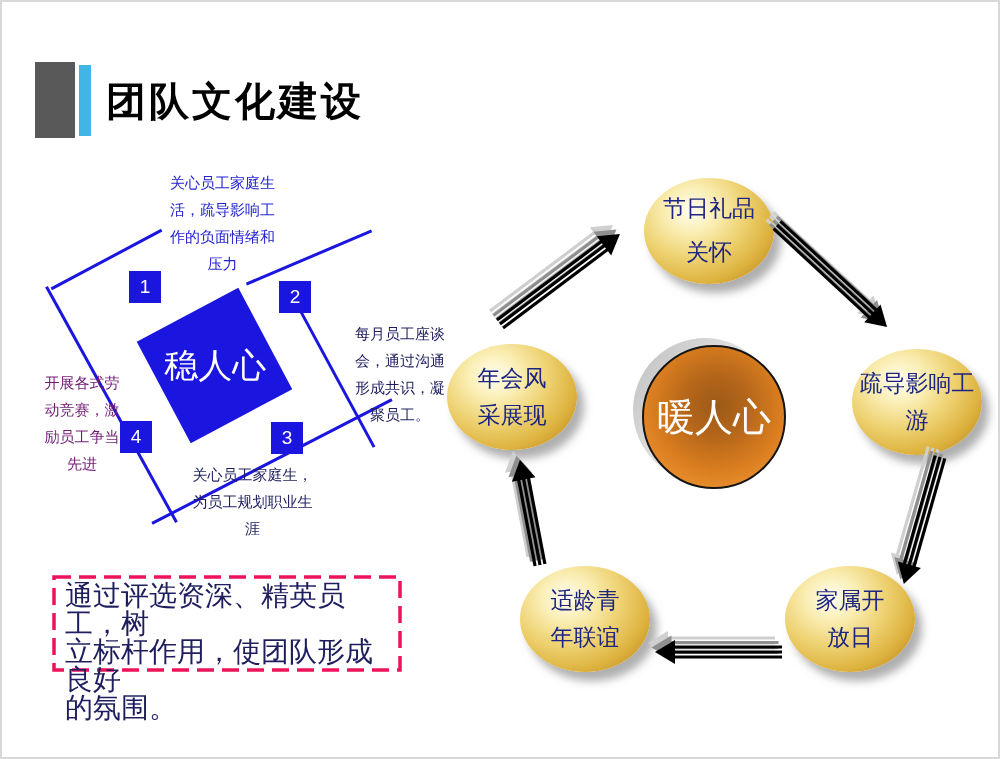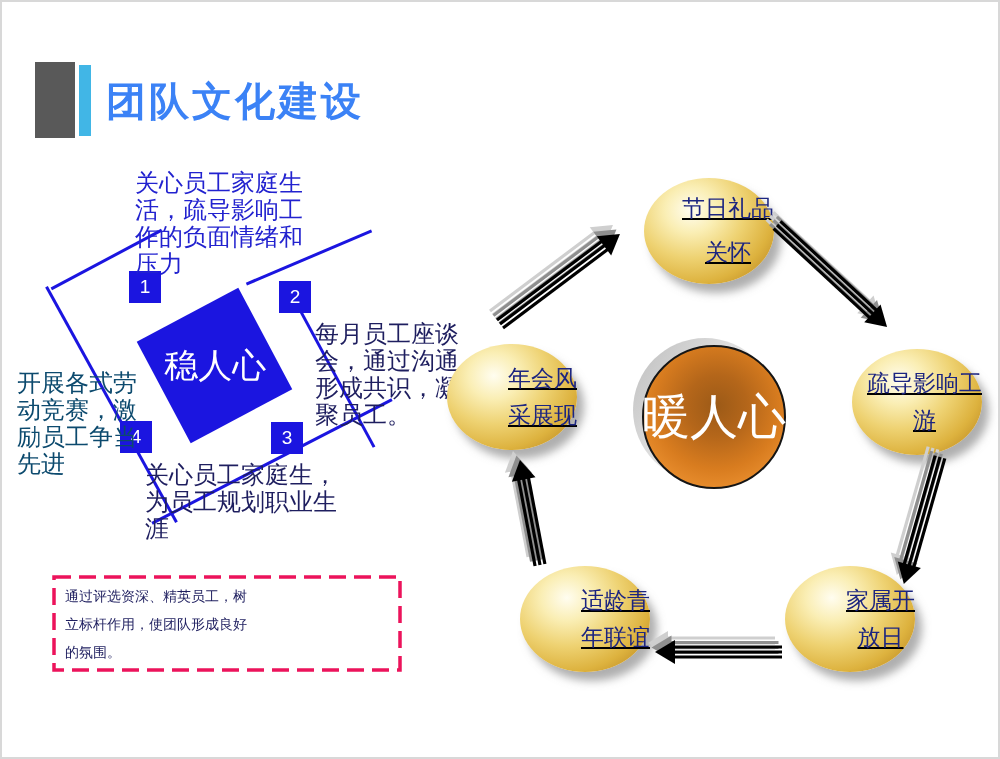--- a/index.html
+++ b/index.html
@@ -9,21 +9,21 @@
     position:relative; width:1000px; height:759px; background:#ffffff;
     border:2px solid #d8d8d8; overflow:hidden;
   }
   .pre { white-space:pre-line; }
 
   
   #title-bar-dark { position:absolute; left:33px; top:60px; width:40px; height:76px; background:#595959; }
   #title-bar-blue { position:absolute; left:77px; top:63px; width:12px; height:71px; background:#41b6e6; }
   #page-title {
     position:absolute; left:104px; top:72px; font-size:40px; font-weight:bold;
-    color:#3b82f6; letter-spacing:3px;
+    color:#000000; letter-spacing:3px;
   }
 
   
   .dline { position:absolute; height:3px; background:#1b15e0; }
   #dline-1 { left:42px;  top:256px; width:125px; transform:rotate(-28deg); }
   #dline-2 { left:239px; top:254px; width:136px; transform:rotate(-23deg); }
   #dline-3 { left:257px; top:375px; width:156px; transform:rotate(61.6deg); }
   #dline-4 { left:135px; top:458px; width:270px; transform:rotate(-27.3deg); }
   #dline-5 { left:-25px; top:401px; width:269px; transform:rotate(61.1deg); }
 
@@ -36,52 +36,52 @@
 
   .num-box {
     position:absolute; width:32px; height:32px; background:#1b15e0;
     color:#ffffff; font-size:19px; display:flex; align-items:center; justify-content:center;
   }
   #num-box-1 { left:127px; top:269px; }
   #num-box-2 { left:277px; top:279px; }
   #num-box-3 { left:269px; top:420px; }
   #num-box-4 { left:118px; top:419px; }
 
-  .point-text { position:absolute; font-size:24px; line-height:27px; }
+  .point-text { position:absolute; font-size:15px; line-height:27px;text-align:center; }
   #point-text-1 { left:133px; top:167px; width:175px; color:#2222cf; }
   #point-text-2 { left:313px; top:285px; width:170px; color:#1e1e5f;margin-top:33px; }
   #point-text-3 { left:143px; top:459px; width:215px; color:#1e1e5f; }
-  #point-text-4 { left:15px;  top:367px; width:130px; color:#0c4a6e; }
+  #point-text-4 { left:15px;  top:367px; width:130px; color:#701a75; }
 
   
   #note-box { position:absolute; left:50px; top:573px; width:350px; height:97px; }
   #note-border { position:absolute; left:0; top:0; }
   #note-text {
     position:absolute; left:13px; top:7px; width:325px;
-    font-size:14px; line-height:28px; color:#1e1e5f;
+    font-size:28px; line-height:28px; color:#1e1e5f;
   }
 
   
   #center-shadow {
     position:absolute; left:631px; top:336px; width:144px; height:144px; border-radius:50%;
     background:linear-gradient(125deg,#bdbdbd 0%,#e9e9e9 55%,#f8f8f8 100%);
   }
   #center-circle {
     position:absolute; left:640px; top:343px; width:144px; height:144px; border-radius:50%;
     background:radial-gradient(circle at 52% 42%, #9c5a17 0%, #b4661a 28%, #d87c1f 58%, #ef9433 85%, #f09a38 100%);
     border:2px solid #151515;
     display:flex; align-items:center; justify-content:center;
   }
-  #center-label { color:#ffffff; font-size:48px; white-space:nowrap; }
+  #center-label { color:#ffffff; font-size:38px; white-space:nowrap; }
 
   .cycle-node {
     position:absolute; width:130px; height:106px; border-radius:50%;
     background:radial-gradient(ellipse at 36% 30%, #fffdf0 0%, #faeeb4 22%, #eed272 46%, #ddb23e 70%, #c3922a 86%, #a97c1a 100%);
     box-shadow:7px 9px 9px rgba(110,110,110,0.55);
-    display:flex; align-items:center; justify-content:flex-end; z-index:2;text-decoration:underline;
+    display:flex; align-items:center; justify-content:center; z-index:2;
   }
   .cycle-node-label {
     color:#1c2580; font-size:23px; line-height:1.6; text-align:center; white-space:pre-line;
   }
   #cycle-node-0 { left:642px; top:176px; }
   #cycle-node-1 { left:850px; top:347px; }
   #cycle-node-2 { left:783px; top:564px; }
   #cycle-node-3 { left:518px; top:564px; }
   #cycle-node-4 { left:445px; top:342px; }
   #cycle-node-0 .cycle-node-label { line-height:1.9; }

